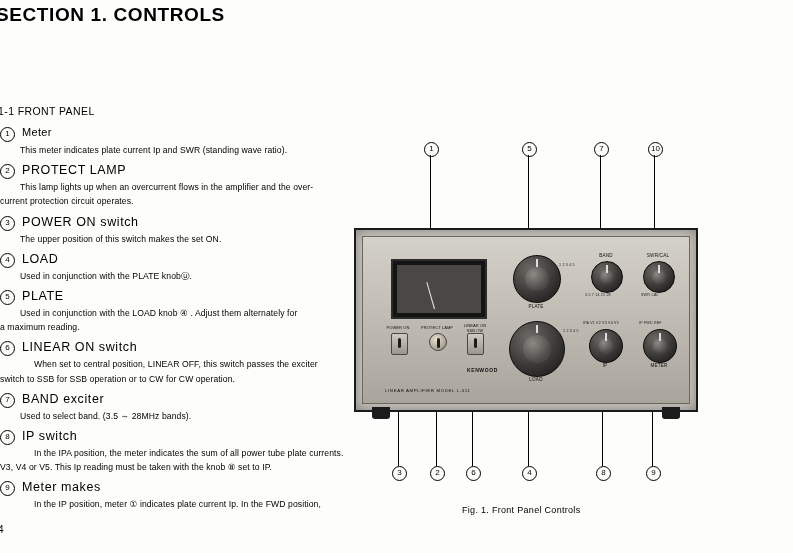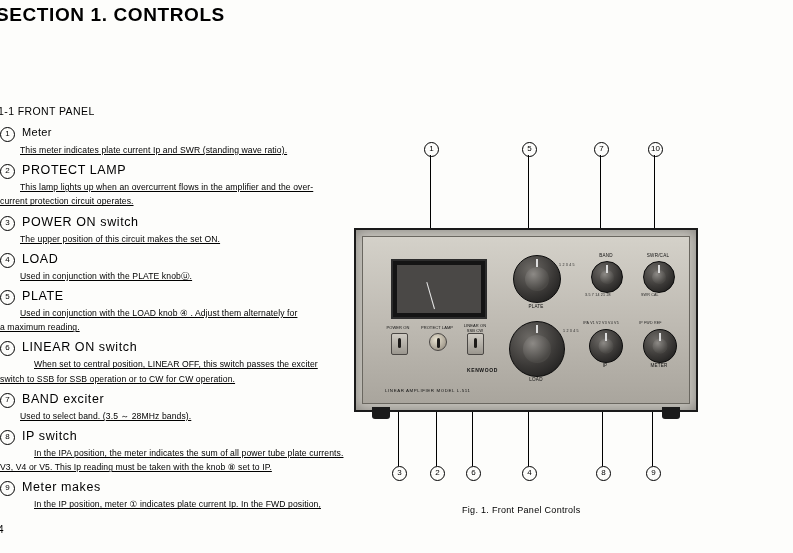--- a/index.html
+++ b/index.html
@@ -80,21 +80,20 @@
     font-size: 12.5px;
     letter-spacing: 0.6px;
   }
   .entry-body {
     font-size: 8.6px;
     line-height: 12.2px;
     margin-top: 2px;
     margin-left: 20px;
     text-align: justify;
     letter-spacing: 0.1px;
-    text-decoration: underline;
   }
   .entry-body.outdent {
     margin-left: 0px;
   }
   .indent-first {
     text-indent: 14px;
   }
   .page-number {
     position: absolute;
     left: -2px;
@@ -294,21 +293,21 @@
       </div>
       <div class="entry-body">This lamp lights up when an overcurrent flows in the amplifier and the over-</div>
       <div class="entry-body outdent">current protection circuit operates.</div>
     </div>
 
     <div class="entry">
       <div class="entry-head">
         <div class="num-circle">3</div>
         <div class="entry-title big">POWER ON switch</div>
       </div>
-      <div class="entry-body">The upper position of this circuit makes the set ON.</div>
+      <div class="entry-body">The upper position of this switch makes the set ON.</div>
     </div>
 
     <div class="entry">
       <div class="entry-head">
         <div class="num-circle">4</div>
         <div class="entry-title big">LOAD</div>
       </div>
       <div class="entry-body">Used in conjunction with the PLATE knobⓤ.</div>
     </div>
 

